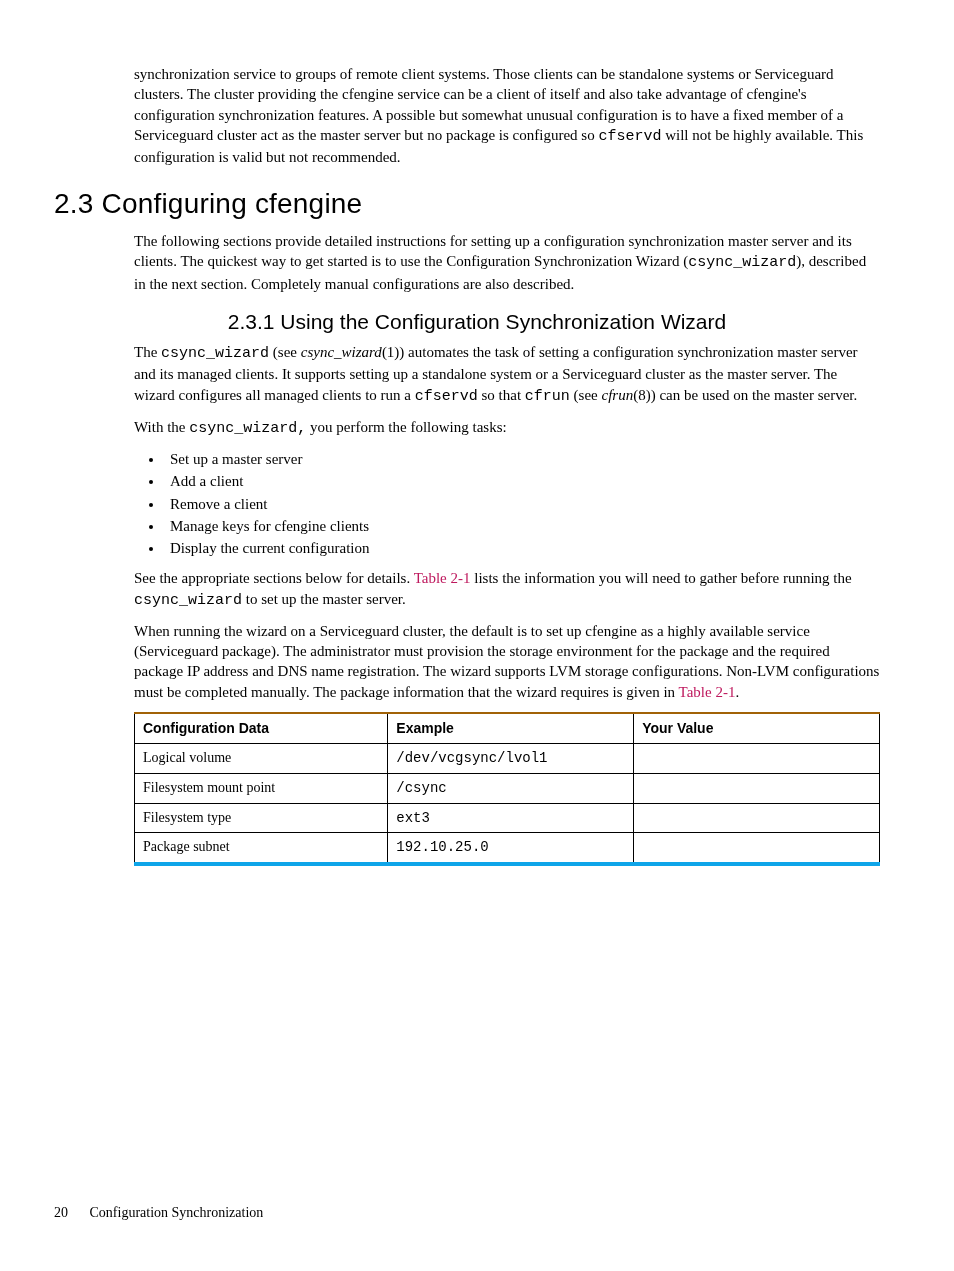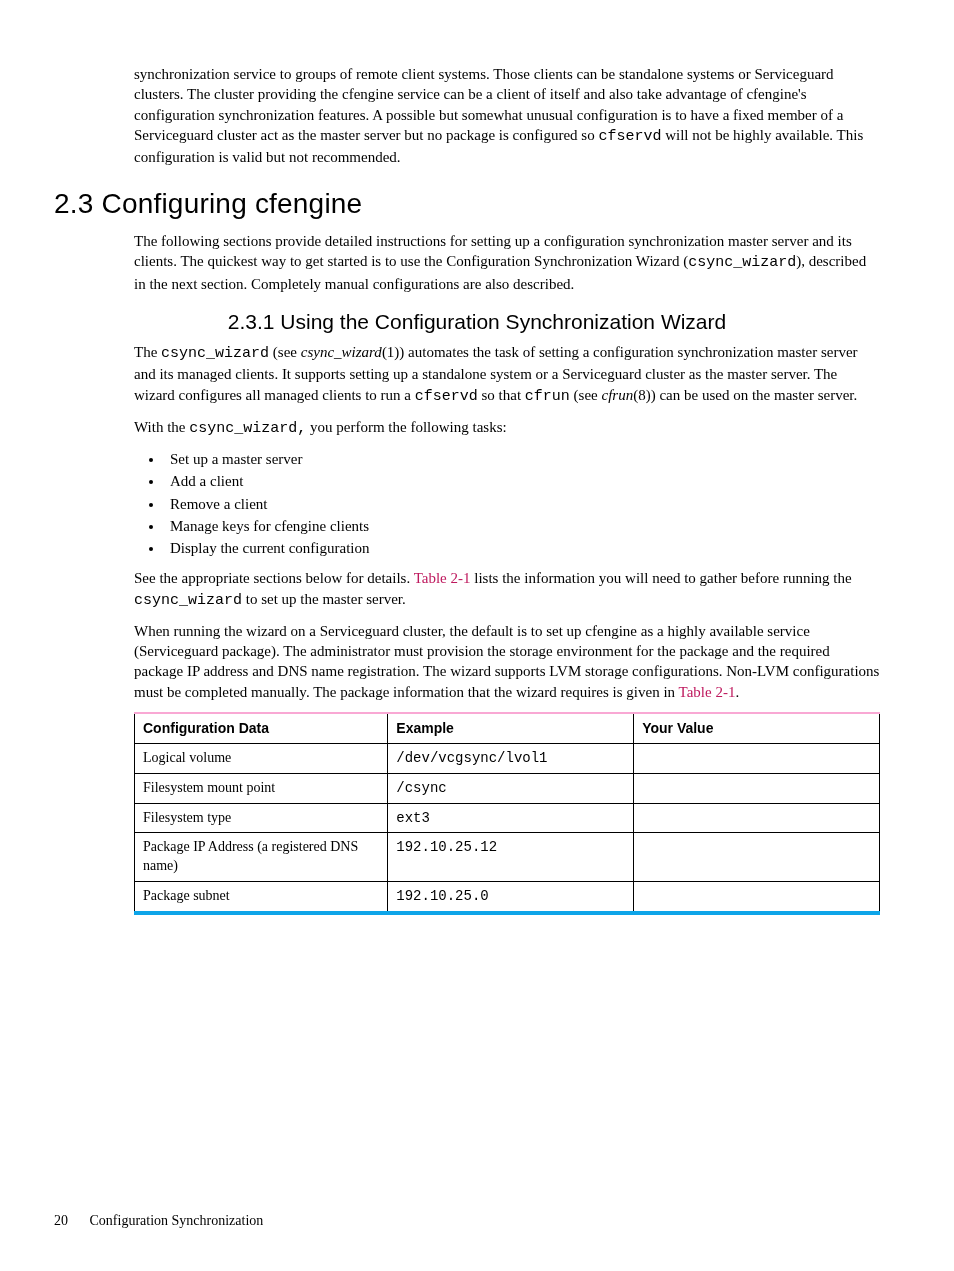--- a/index.html
+++ b/index.html
@@ -52,25 +52,25 @@
     border: 1px solid #000;
     padding: 5px 8px;
     text-align: left;
     vertical-align: top;
   }
   table.data th {
     font-family: "Trebuchet MS", "Segoe UI", Arial, sans-serif;
     font-weight: bold;
     font-size: 14px;
   }
-  table.data thead tr th { border-top: 2px solid #f9a8d4; }
+  table.data thead tr th { border-top: 2px solid #a16207; }
   table.data tr:last-child td { border-bottom: 4px solid #0ea5e9; }
   .footer {
     position: absolute;
-    bottom: 40px;
+    bottom: 48px;
     left: 54px;
     font-size: 14px;
   }
   .footer .pn { margin-right: 18px; }
 </style>
 </head>
 <body>
 
 <div class="indent-block">
   <p>
@@ -137,25 +137,20 @@
           <td>Filesystem mount point</td>
           <td class="mono">/csync</td>
           <td></td>
         </tr>
         <tr>
           <td>Filesystem type</td>
           <td class="mono">ext3</td>
           <td></td>
         </tr>
         <tr>
-          <td>Package IP Address (a registered DNS name)</td>
-          <td class="mono">192.10.25.12</td>
-          <td></td>
-        </tr>
-        <tr>
           <td>Package subnet</td>
           <td class="mono">192.10.25.0</td>
           <td></td>
         </tr>
       </tbody>
   </table>
 </div>
 
 <div class="footer">
   <span class="pn">20</span>

